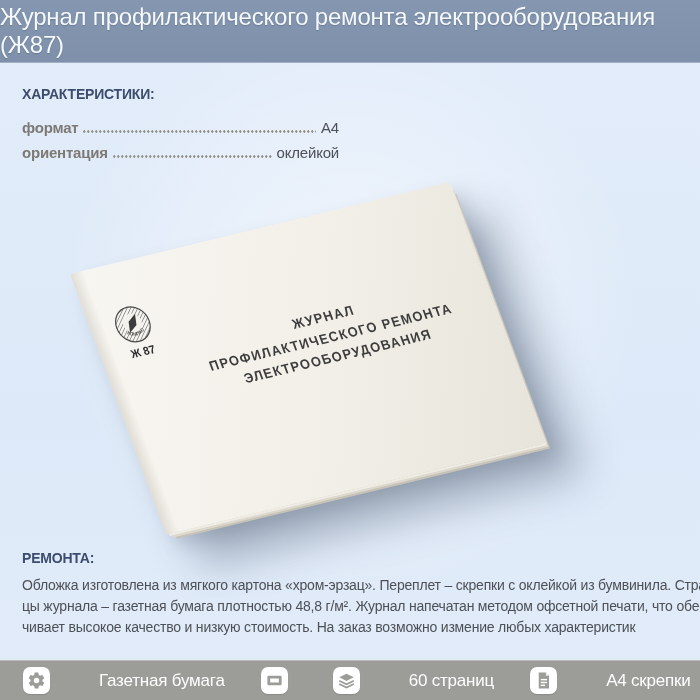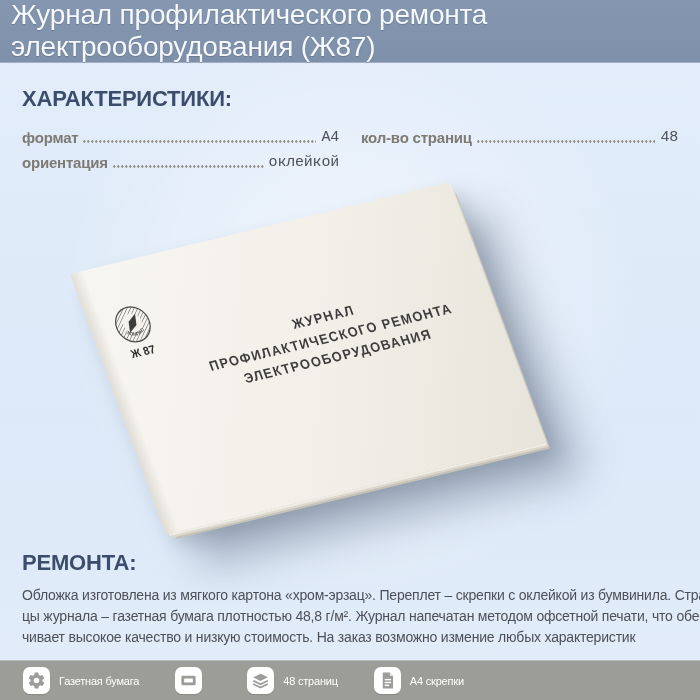--- a/index.html
+++ b/index.html
@@ -13,38 +13,38 @@
   }
 
   
   .header{
     position:absolute;top:0;left:0;right:0;height:62px;
     background:linear-gradient(180deg,#8496b0 0%,#7e90aa 100%);
     display:flex;align-items:center;justify-content:center;
     border-bottom:1px solid rgba(255,255,255,.25);
   }
   .header h1{
-    margin:11px;font-size:28px;font-weight:400;color:#f6f9fc;
+    margin:0;font-size:24px;font-weight:400;color:#f6f9fc;
     letter-spacing:-0.2px;text-shadow:0 1px 1px rgba(40,55,80,.25);
   }
 
   
   .chars{position:absolute;top:86px;left:22px;right:22px;}
   .section-heading{
-    margin:0 0 9px 0;font-size:22px;font-weight:700;color:#3c4c6c;letter-spacing:-0.2px;
+    margin:0 0 9px 0;font-size:14px;font-weight:700;color:#3c4c6c;letter-spacing:-0.2px;
   }
   .char-grid{display:grid;grid-template-columns:1fr 1fr;column-gap:22px;}
   .char-row{display:flex;align-items:flex-end;height:25px;font-size:15px;letter-spacing:-0.2px;}
   .char-label{font-weight:700;color:#7d7a74;white-space:nowrap;}
   .char-dots{
     flex:1;height:12px;margin:0 5px 3px 5px;
     background-image:radial-gradient(circle at 1.3px 50%, #97958e 1.05px, rgba(0,0,0,0) 1.4px);
     background-size:4px 3px;background-repeat:repeat-x;background-position:0 100%;
   }
-  .char-value{color:#4d5056;white-space:nowrap;font-family:Liberation Mono, monospace;}
+  .char-value{color:#4d5056;white-space:nowrap;}
 
   
   .book{
     position:absolute;left:70px;top:274px;width:400px;height:260px;
     transform-origin:0 0;
     transform:matrix(0.948,-0.229,0.369,1.003,0,0);
     background:linear-gradient(115deg,#f8f6f1 0%,#f2efe8 55%,#e7e4db 100%);
     border-radius:2px;
     box-shadow:
       2px 3px 0 -1px #efece4,
@@ -74,21 +74,21 @@
     background:#9c9c98;
     display:flex;align-items:center;padding-left:23px;box-sizing:border-box;
     border-top:1px solid rgba(255,255,255,.3);
   }
   .foot-item{display:flex;align-items:center;margin-right:36px;}
   .foot-icon{
     width:27px;height:27px;border-radius:7px;background:#ffffff;
     display:flex;align-items:center;justify-content:center;margin-right:9px;
     box-shadow:0 1px 1px rgba(0,0,0,.12);
   }
-  .foot-label{color:#ffffff;font-size:11px;letter-spacing:-0.2px;white-space:nowrap;}
+  .foot-label{color:#ffffff;font-size:17px;letter-spacing:-0.2px;white-space:nowrap;margin-left:40px;}
 </style>
 </head>
 <body>
 
 <div class="page">
 
   <div class="header">
     <h1>Журнал профилактического ремонта электрооборудования (Ж87)</h1>
   </div>
 
@@ -101,25 +101,20 @@
           <span class="char-dots"></span>
           <span class="char-value">А4</span>
         </div>
         <div class="char-row">
           <span class="char-label">ориентация</span>
           <span class="char-dots"></span>
           <span class="char-value">оклейкой</span>
         </div>
       </div>
       <div>
-        <div class="char-row">
-          <span class="char-label">кол-во страниц</span>
-          <span class="char-dots"></span>
-          <span class="char-value">48</span>
-        </div>
       </div>
     </div>
   </div>
 
   <div class="book">
     <div class="book-spine"></div>
 
     <svg class="stamp" width="46" height="58" viewBox="0 0 44 58" aria-hidden="true">
       <defs>
         <pattern id="hatch" patternUnits="userSpaceOnUse" width="3" height="3" patternTransform="rotate(45)">
@@ -173,21 +168,21 @@
     </div>
 
     <div class="foot-item">
       <span class="foot-icon">
         <svg width="19" height="19" viewBox="0 0 24 24" aria-hidden="true">
           <path d="M12 3.5 2.8 8 12 12.5 21.2 8z" fill="#9c9c98"></path>
           <path d="M2.8 12.2 12 16.7l9.2-4.5" fill="none" stroke="#9c9c98" stroke-width="2.2"></path>
           <path d="M2.8 16.4 12 20.9l9.2-4.5" fill="none" stroke="#9c9c98" stroke-width="2.2"></path>
         </svg>
       </span>
-      <span class="foot-label">48 страниц</span>
+      <span class="foot-label">60 страниц</span>
     </div>
 
     <div class="foot-item">
       <span class="foot-icon">
         <svg width="19" height="19" viewBox="0 0 24 24" aria-hidden="true">
           <path d="M6 2h9l4 4v16H6z" fill="#9c9c98"></path>
           <polygon points="15,2 19,6 15,6" fill="#ffffff" opacity="0.85"></polygon>
           <rect x="8.5" y="10" width="8" height="1.8" fill="#ffffff"></rect>
           <rect x="8.5" y="13.6" width="8" height="1.8" fill="#ffffff"></rect>
           <rect x="8.5" y="17.2" width="5.5" height="1.8" fill="#ffffff"></rect>

